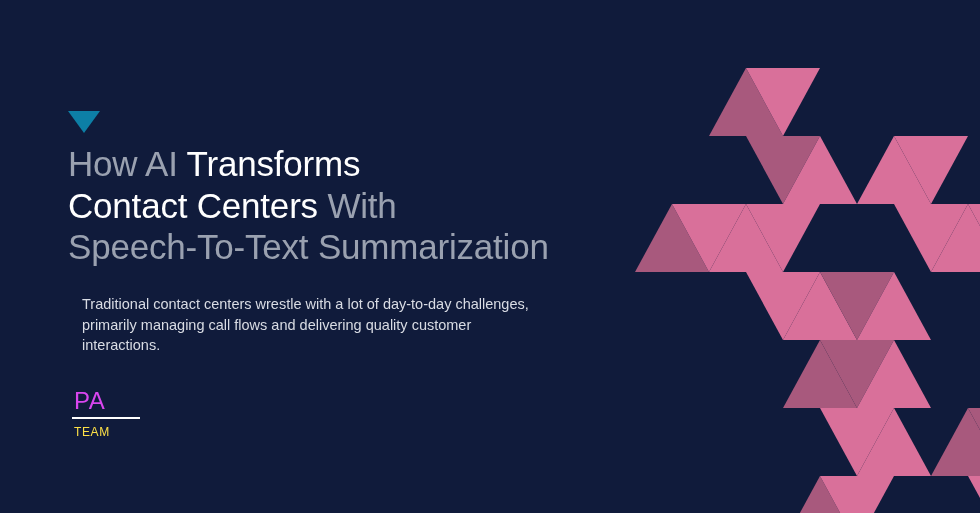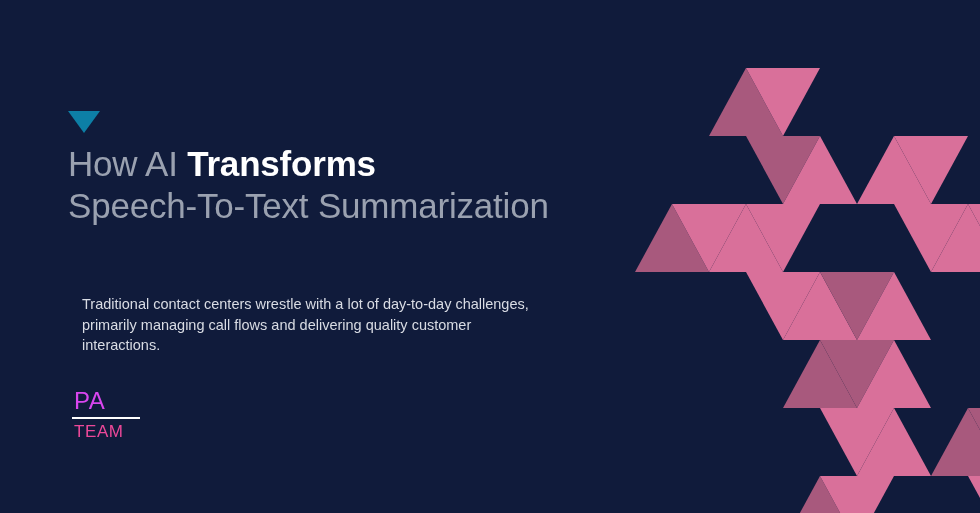--- a/index.html
+++ b/index.html
@@ -48,21 +48,21 @@
     width:540px;
     margin:0;
     font-size:35px;
     line-height:41.5px;
     letter-spacing:-0.2px;
     font-weight:400;
     color:#9aa1b0;
     white-space:nowrap;
   }
   #headline .hl-strong{
-    font-weight:700;
+    font-weight:400;
     color:#ffffff;
     text-align:center;
   }
   #headline .hl-line{display:block;}
 
   #subcopy{
     position:absolute;
     left:0;top:280px;
     width:450px;
     margin:14px;
@@ -85,25 +85,25 @@
     letter-spacing:0.5px;
     color:#d946ef;
     padding-left:2px;
   }
   #logo-rule{
     width:68px;height:2px;
     background:#ffffff;
     margin:3px 0 3px 0;
   }
   #logo-bottom{
-    font-size:17px;
+    font-size:12px;
     line-height:20px;
     font-weight:400;
     letter-spacing:0.6px;
-    color:#ec4899;
+    color:#fde047;
     padding-left:2px;
   }
 </style>
 </head>
 <body>
 
 <div id="slide">
 
   <div id="pattern-panel">
     <svg id="pattern-svg" viewBox="0 0 345 513" preserveAspectRatio="none" aria-hidden="true">
@@ -239,20 +239,21 @@
         </g>
     </svg>
   </div>
 
   <div id="content">
 
     <div id="triangle-marker"></div>
 
     <h1 id="headline">
       <span class="hl-line"><span>How AI </span><span class="hl-strong">Transforms</span></span>
+      <span class="hl-line"><span class="hl-strong">Contact Centers</span><span> With</span></span>
       <span class="hl-line">Speech-To-Text Summarization</span>
     </h1>
 
     <p id="subcopy">Traditional contact centers wrestle with a lot of day-to-day challenges, primarily managing call flows and delivering quality customer interactions.</p>
 
     <div id="logo">
       <div id="logo-top">PA</div>
       <div id="logo-rule"></div>
       <div id="logo-bottom">TEAM</div>
     </div>

